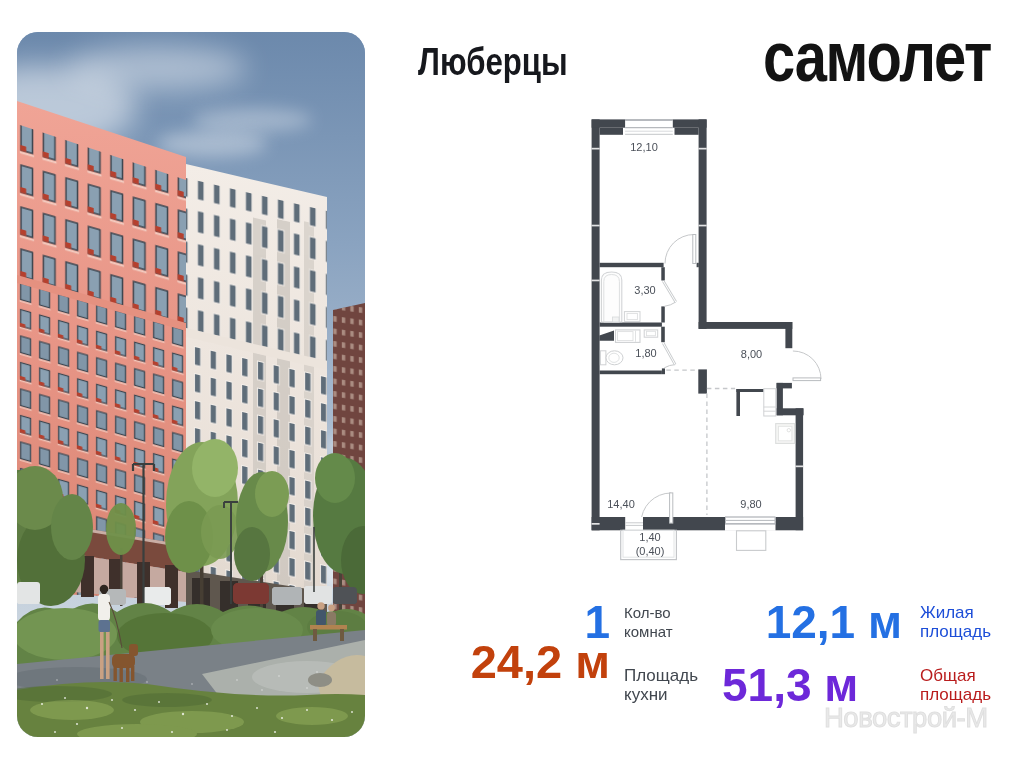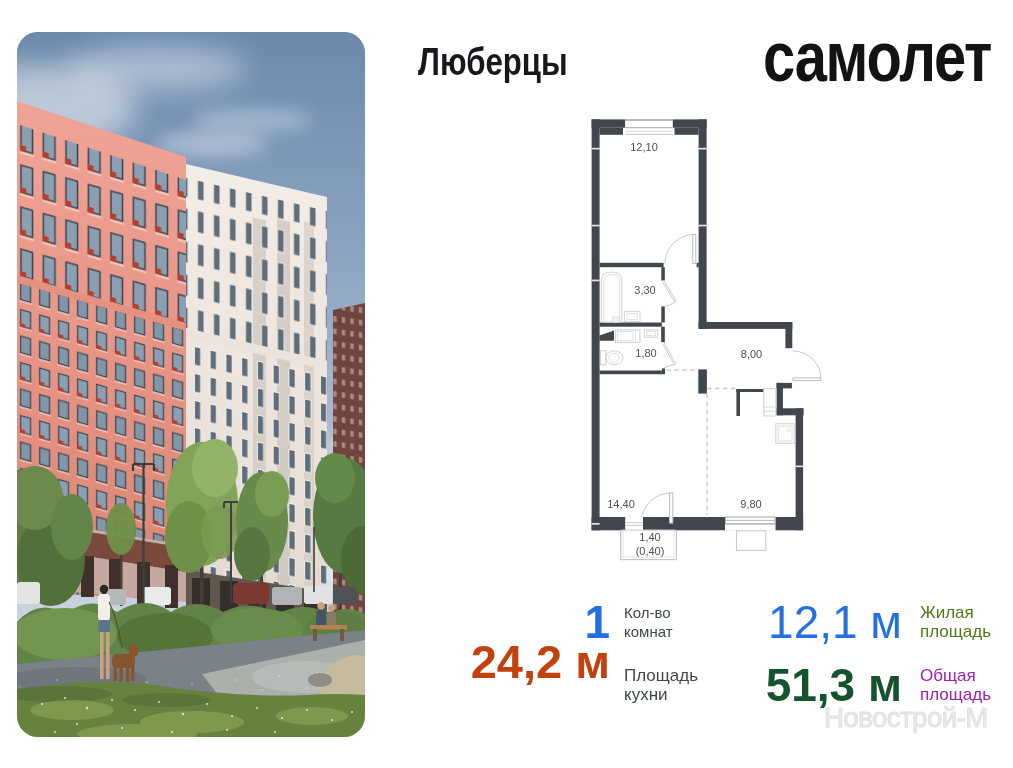--- a/index.html
+++ b/index.html
@@ -465,22 +465,22 @@
     <text x="751" y="507.5">9,80</text>
     <text x="650" y="540.5">1,40</text>
     <text x="650" y="555">(0,40)</text>
   </g>
   </g>
 </svg>
 
 <div class="abs" style="left:430px;top:599px;width:180px;text-align:right;font-size:46px;line-height:46px;font-weight:bold;color:#2470e3;">1</div>
 <div class="abs" style="left:624px;top:603px;font-size:15px;line-height:19.2px;color:#41474f;">Кол-во<br>комнат</div>
 
-<div class="abs" style="left:722px;top:599px;width:180px;text-align:right;font-size:46px;line-height:46px;font-weight:normal;color:#2470e3;">12,1 м</div>
-<div class="abs" style="left:920px;top:603px;font-size:17px;line-height:19.2px;color:#4d7c0f;">Жилая<br>площадь</div>
+<div class="abs" style="left:722px;top:599px;width:180px;text-align:right;font-size:46px;line-height:46px;font-weight:bold;color:#2470e3;">12,1 м</div>
+<div class="abs" style="left:920px;top:603px;font-size:17px;line-height:19.2px;color:#1d4ed8;">Жилая<br>площадь</div>
 
 <div class="abs" style="left:430px;top:639px;width:180px;text-align:right;font-size:47px;line-height:46px;font-weight:bold;color:#c2410c;">24,2 м</div>
 <div class="abs" style="left:624px;top:666px;font-size:17px;line-height:19.2px;color:#41474f;">Площадь<br>кухни</div>
 
-<div class="abs" style="left:722px;top:662px;width:180px;text-align:right;font-size:46px;line-height:46px;font-weight:bold;color:#14532d;">51,3 м</div>
-<div class="abs" style="left:920px;top:666px;font-size:17px;line-height:19.2px;color:#a21caf;">Общая<br>площадь</div>
+<div class="abs" style="left:722px;top:662px;width:180px;font-size:46px;line-height:46px;font-weight:bold;color:#6d28d9;">51,3 м</div>
+<div class="abs" style="left:920px;top:666px;font-size:17px;line-height:19.2px;color:#b91c1c;">Общая<br>площадь</div>
 
 <div class="abs" style="left:824px;top:704px;font-size:27.5px;line-height:28px;font-weight:normal;color:#e9e9e9;letter-spacing:-0.5px;-webkit-text-stroke:1px #dfdfdf;">Новострой-М</div>
 
 </body></html>

